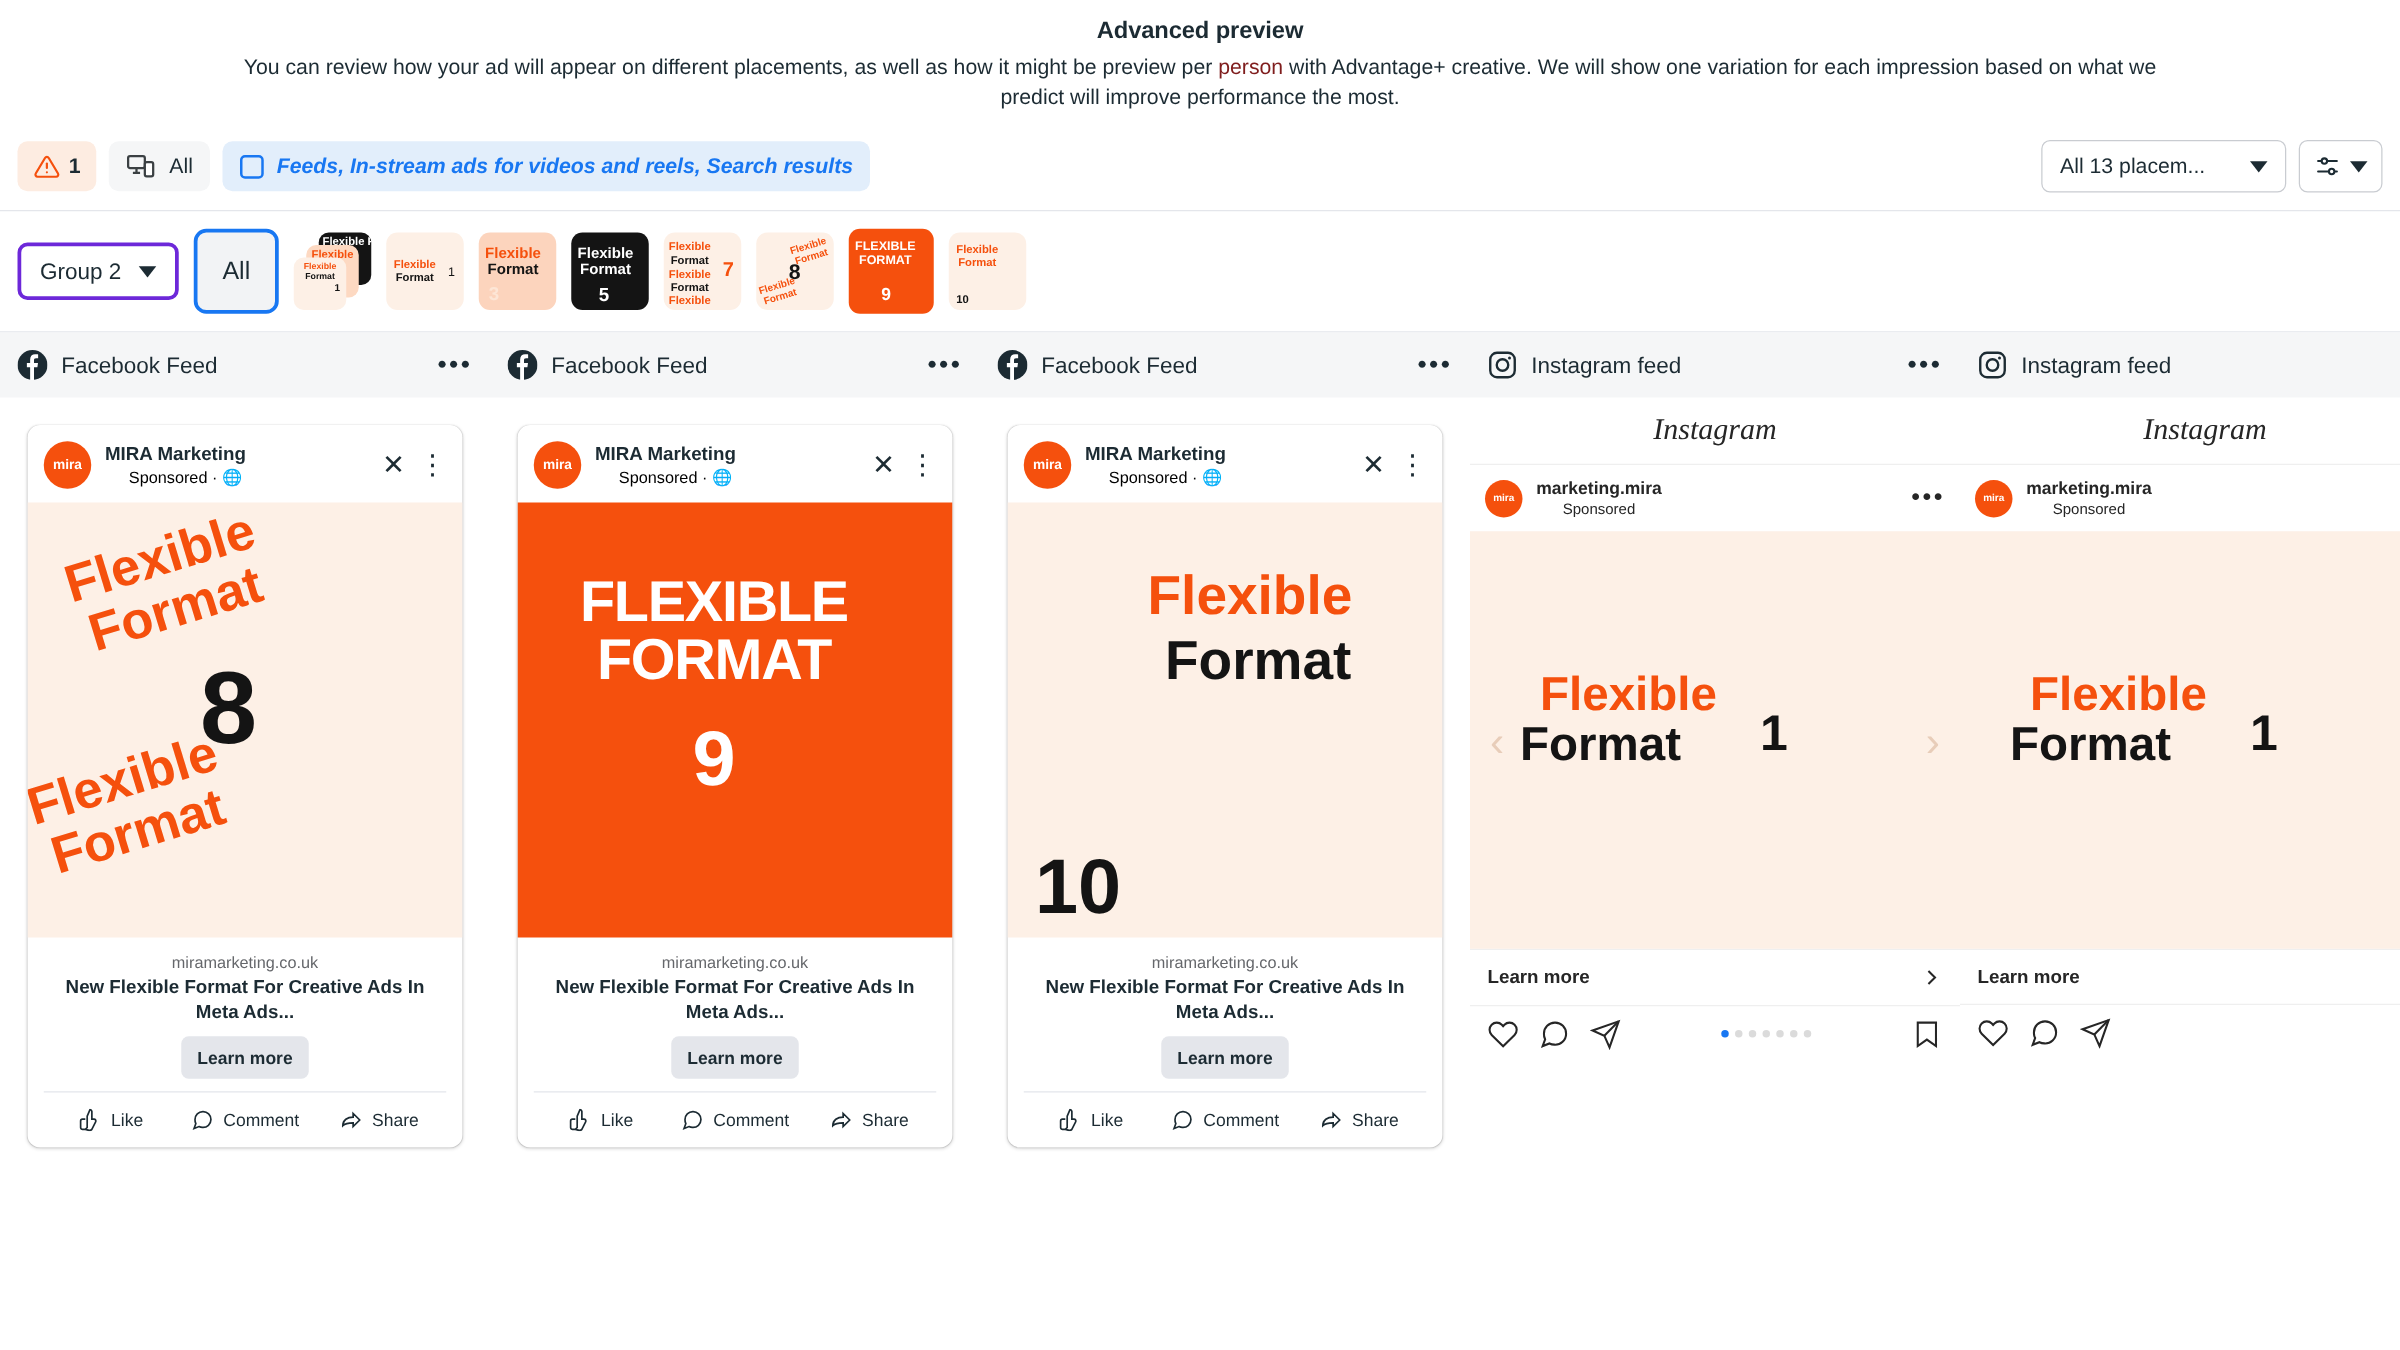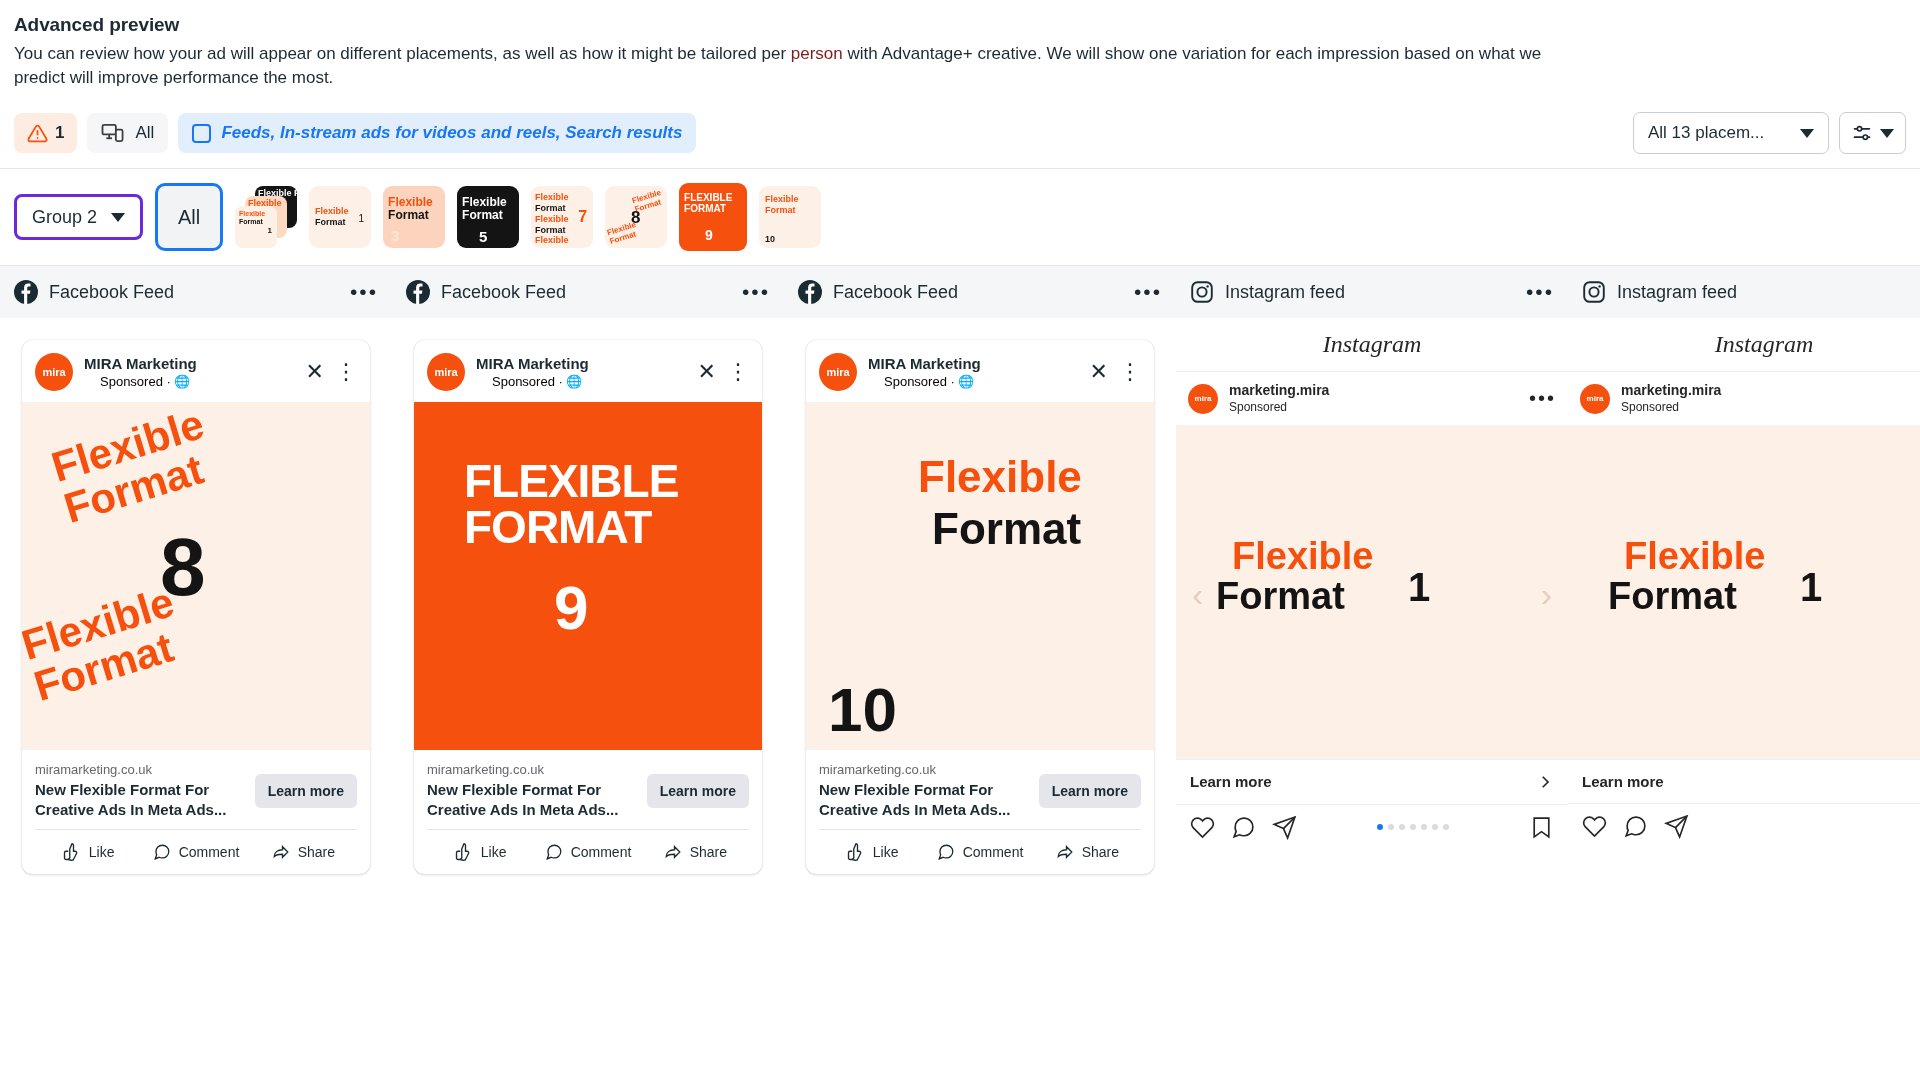--- a/index.html
+++ b/index.html
@@ -5,21 +5,21 @@
   * { box-sizing: border-box; }
   html, body {
     margin: 0; padding: 0;
     width: 1920px; height: 1080px;
     overflow: hidden;
     background: #ffffff;
     font-family: "Liberation Sans", sans-serif;
     color: #1c2b33;
     -webkit-font-smoothing: antialiased;
   }
-  .page { width: 1920px; height: 1080px; position: relative; }
+  .page { width: 1920px; height: 1080px; position: relative; text-align: center; }
 
   
   .header { padding: 14px 14px 0 14px; }
   .header h1 {
     font-size: 19px; font-weight: bold; margin: 0 0 6px 0; color: #1c2b33;
     letter-spacing: -0.1px;
   }
   .header p {
     font-size: 17px; line-height: 1.42; margin: 0; color: #1c2b33;
     max-width: 1990px;
@@ -177,21 +177,21 @@
   .cr-a .ff2 { position: absolute; left: 4px; top: 200px; font-size: 42px; font-weight: bold; color: #f5500d; transform: rotate(-17deg); line-height: 1.02; }
 
   .cr-b .l1 { position: absolute; left: 50px; top: 56px; font-size: 46px; font-weight: bold; color: #fff; line-height: 1.0; letter-spacing: -1px; }
   .cr-b .num { position: absolute; left: 140px; top: 170px; font-size: 62px; font-weight: bold; color: #fff; }
 
   .cr-c { background: #fdf0e6; }
   .cr-c .l1 { position: absolute; left: 112px; top: 52px; font-size: 44px; font-weight: bold; color: #f5500d; line-height: 1.04; }
   .cr-c .l2 { position: absolute; left: 126px; top: 104px; font-size: 44px; font-weight: bold; color: #141414; line-height: 1.04; }
   .cr-c .num { position: absolute; left: 22px; top: 272px; font-size: 62px; font-weight: bold; color: #141414; }
 
-  .fbfoot { padding: 12px 13px 10px 13px; display: flex; align-items: flex-start; gap: 10px; }
+  .fbfoot { padding: 12px 13px 10px 13px; display: flex; align-items: flex-start; gap: 10px; flex-direction: column; }
   .fbfoot .txt { flex: 1 1 auto; min-width: 0; }
   .fbdom { font-size: 13px; color: #65676b; margin-bottom: 3px; }
   .fbhl { font-size: 15px; font-weight: bold; line-height: 1.3; color:#1c2b33;
           overflow: hidden; display: -webkit-box; -webkit-line-clamp: 2; -webkit-box-orient: vertical; }
   .cta {
     background: #e4e6eb; border-radius: 6px; padding: 9px 13px;
     font-size: 14px; font-weight: bold; color: #1c2b33; flex: 0 0 auto;
     align-self: center; cursor: pointer; white-space: nowrap;
   }
   .fbactions {
@@ -236,21 +236,21 @@
   .igdots i.on { background: #1877f2; }
   svg { display: block; }
 </style>
 </head>
 <body>
 
 <div class="page">
 
   <div class="header">
     <h1>Advanced preview</h1>
-    <p><span>You can review how your ad will appear on different placements, as well as how it might be tailored per </span><span class="lnk">person</span><span> with Advantage+ creative. We will show one variation for each impression based on what we</span><br><span>predict will improve performance the most.</span></p>
+    <p><span>You can review how your ad will appear on different placements, as well as how it might be preview per </span><span class="lnk">person</span><span> with Advantage+ creative. We will show one variation for each impression based on what we</span><br><span>predict will improve performance the most.</span></p>
   </div>
 
   <div class="tabbar">
 
     <div class="warn-chip">
       <span>
         <svg width="21" height="21" viewBox="0 0 24 24" fill="none" stroke="#f5500d" stroke-width="2" stroke-linecap="round" stroke-linejoin="round">
           <path d="M10.29 3.86 1.82 18a2 2 0 0 0 1.71 3h16.94a2 2 0 0 0 1.71-3L13.71 3.86a2 2 0 0 0-3.42 0z"></path>
           <line x1="12" y1="9" x2="12" y2="13"></line>
             <line x1="12" y1="17" x2="12.01" y2="17"></line>

